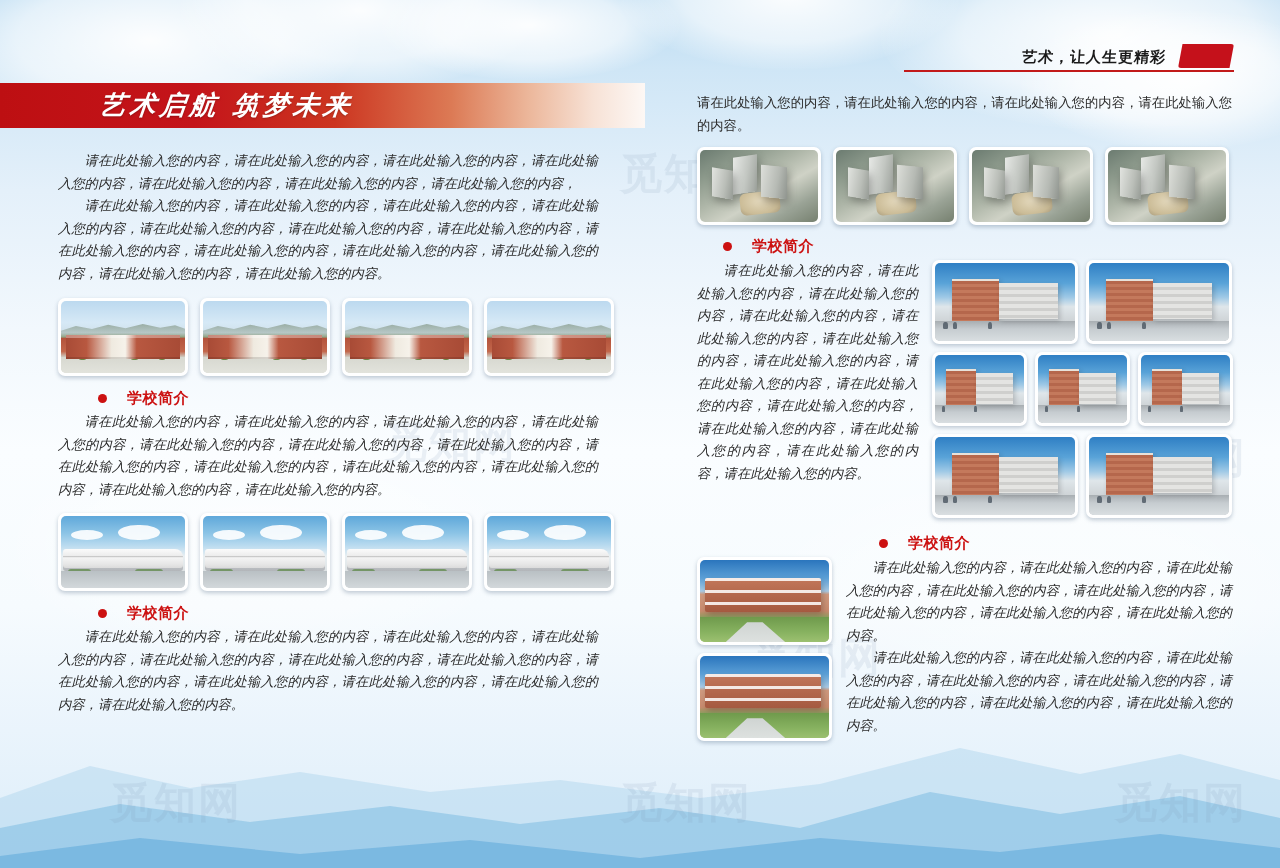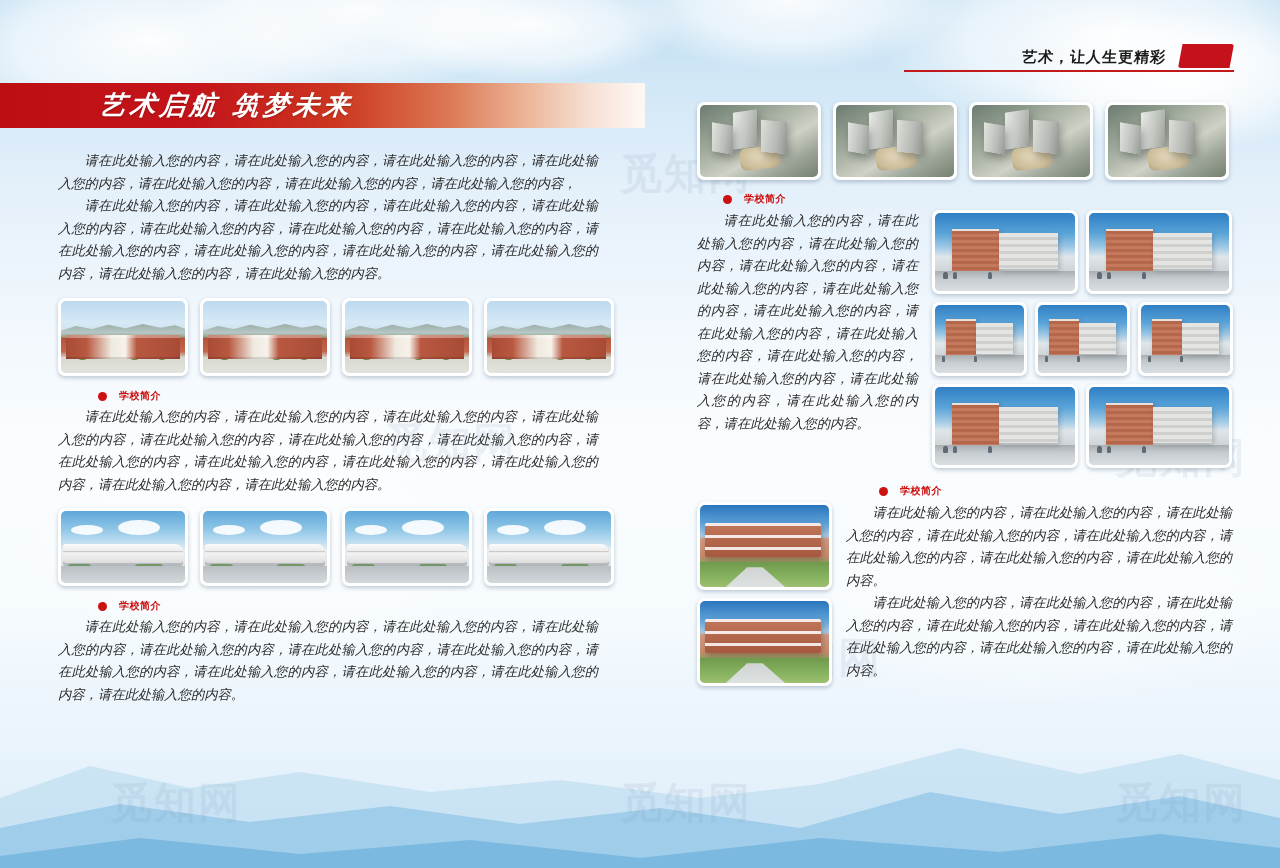--- a/index.html
+++ b/index.html
@@ -93,22 +93,22 @@
 
   p.body{
     font-size:13.3px; line-height:22.5px; color:#2b2b2b;
     text-align:justify; text-justify:inter-character;
     font-family:"DejaVu Sans","Liberation Sans",sans-serif;
   }
   p.body.indent{ text-indent:2em;font-style:italic; }
   p.body + p.body{ margin-top:0; }
 
   .sec-head{
-    display:flex; align-items:center; gap:12px;
-    font-size:10px; font-weight:700; color:#cc1111;
+    display:flex; align-items:center; gap:20px;
+    font-size:15px; font-weight:700; color:#cc1111;
     font-family:"DejaVu Sans",sans-serif;
     letter-spacing:.5px;
   }
   .dot{
     width:9px; height:9px; border-radius:50%;
     background:#cc1111; display:inline-block; flex:0 0 auto;
   }
 
   
   .ph{
@@ -354,20 +354,21 @@
 
     <div class="sec-head" style="margin-top:13px;margin-left:40px;">
       <span class="dot"></span>
       <span>学校简介</span>
     </div>
     <p class="body indent" style="margin-top:3px;">请在此处输入您的内容，请在此处输入您的内容，请在此处输入您的内容，请在此处输入您的内容，请在此处输入您的内容，请在此处输入您的内容，请在此处输入您的内容，请在此处输入您的内容，请在此处输入您的内容，请在此处输入您的内容，请在此处输入您的内容，请在此处输入您的内容。</p>
   </div>
 
   <div class="col-right">
 
+    <p class="body">请在此处输入您的内容，请在此处输入您的内容，请在此处输入您的内容，请在此处输入您的内容。</p>
 
     <div class="row-photos" style="margin-top:10px;">
       <div class="ph" style="width:124px;height:78px;">
           <span class="img art-aerial">
             <i class="t3"></i>
             <i class="plaza"></i>
           </span>
         </div>
       <div class="ph" style="width:124px;height:78px;">
           <span class="img art-aerial">

